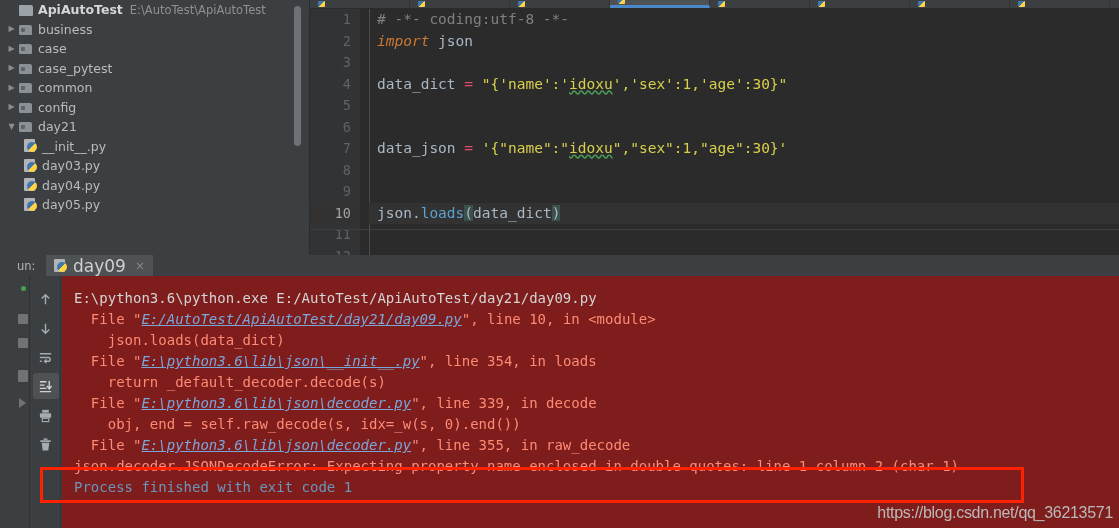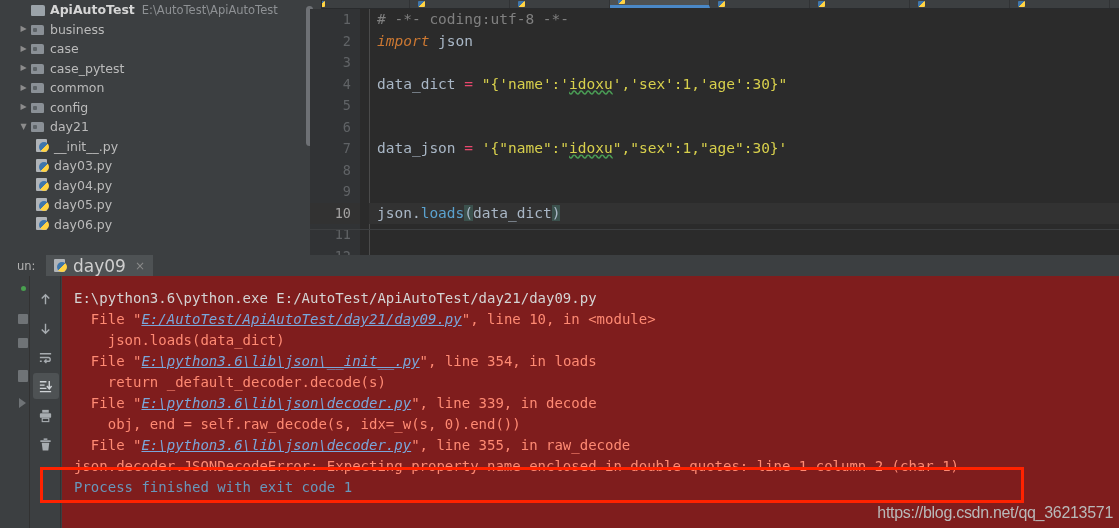--- a/index.html
+++ b/index.html
@@ -23,21 +23,21 @@
   }
   .tabstrip .tab.active { border-bottom: 3px solid #4a88c7; background: #4e5254; }
   .tabstrip .tab .dot {
     position: absolute; left: 8px; bottom: 1px; width: 7px; height: 6px;
     background: linear-gradient(135deg,#3f76ab 0 50%, #ffd343 50% 100%);
     border-radius: 1px;
   }
 
   
   .sidebar {
-    position: absolute; left: 12px; top: 0; width: 310px; height: 255px;
+    position: absolute; left: 0; top: 0; width: 310px; height: 255px;
     background: #3c3f41; overflow: hidden;
   }
   .tree-row {
     height: 19.5px; display: flex; align-items: center;
     font-size: 12.5px; color: #bbbbbb; white-space: nowrap;
     padding-left: 4px;
   }
   .arrow {
     width: 15px; flex: 0 0 15px; text-align: center;
     font-size: 8px; color: #8c8c8c; line-height: 1;
@@ -283,24 +283,20 @@
       <span class="ico-py"></span>
       <span class="name">day03.py</span>
     </div>
     <div class="tree-row indent1">
       <span class="ico-py"></span>
       <span class="name">day04.py</span>
     </div>
     <div class="tree-row indent1">
       <span class="ico-py"></span>
       <span class="name">day05.py</span>
-    </div>
-    <div class="tree-row indent1">
-      <span class="ico-py"></span>
-      <span class="name">day06.py</span>
     </div>
 
     <div class="sb-scrollbar"></div>
     <div class="sidebar-div"></div>
   </div>
 
   <div class="editor">
     <div class="gutter">
       <div class="gutter-line">1</div>
       <div class="gutter-line">2</div>

